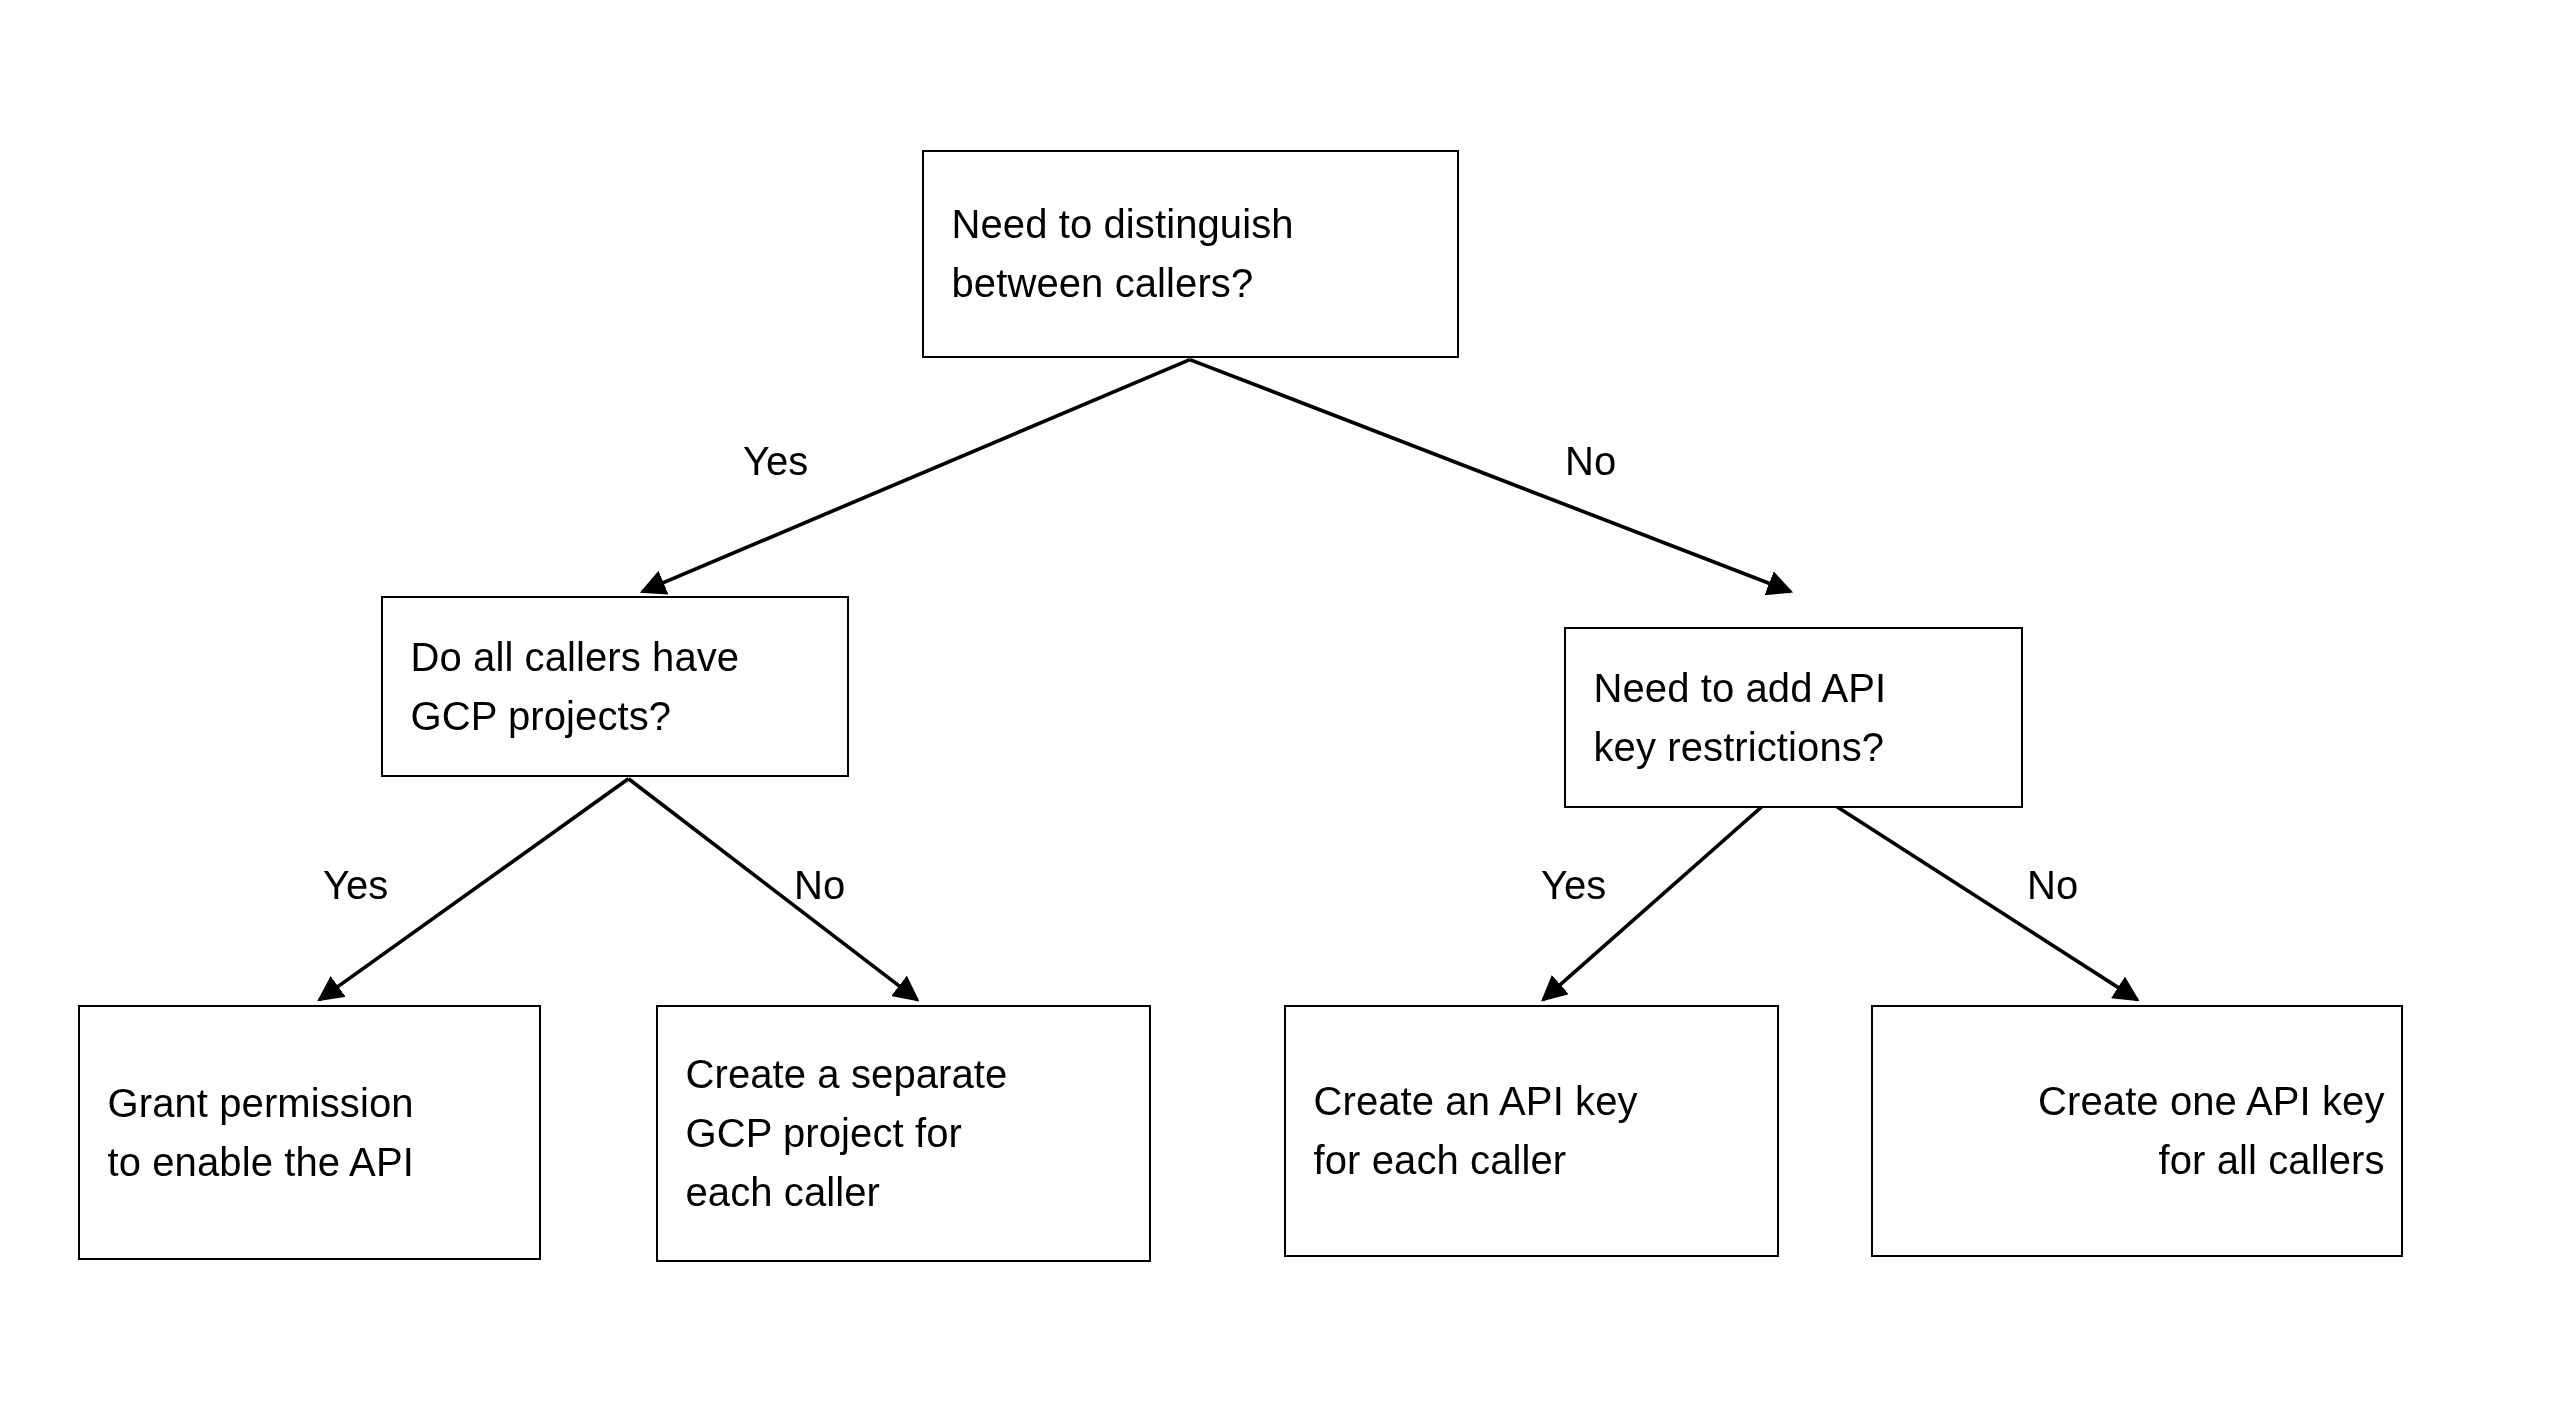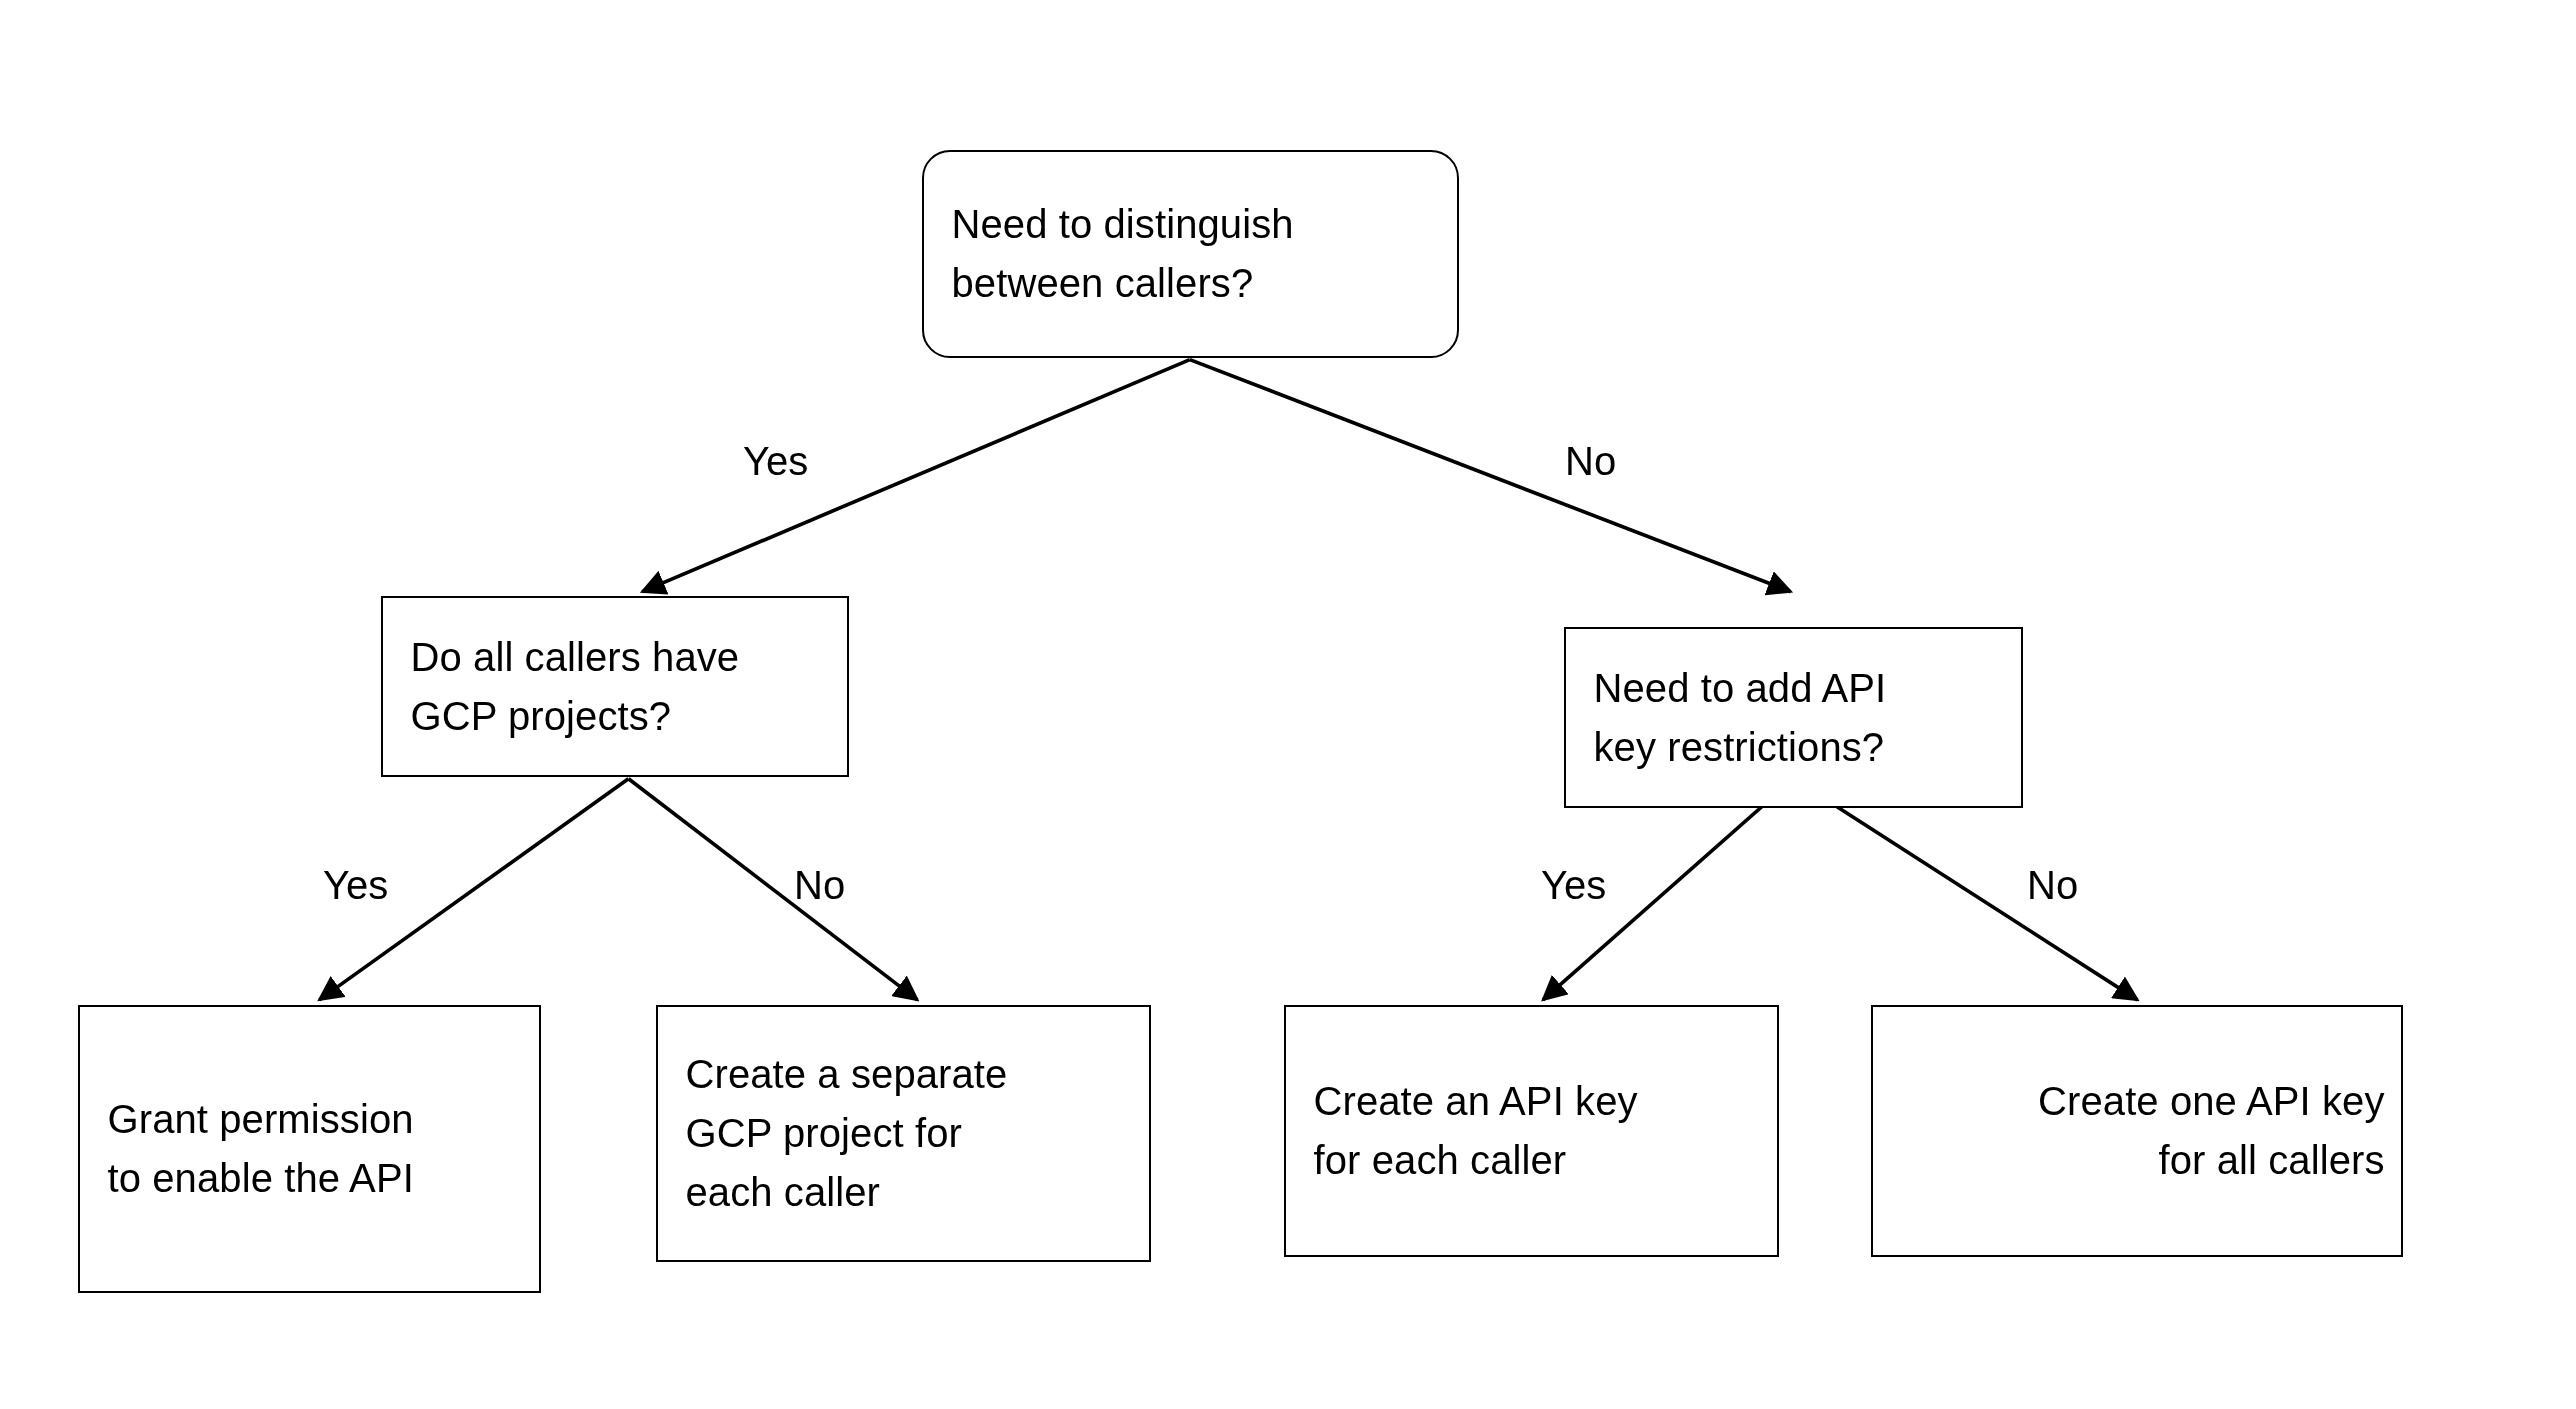--- a/index.html
+++ b/index.html
@@ -37,24 +37,24 @@
     padding-right: 16.5px;
   }
   .node .line {
     display: block;
     color: #000000;
     font-size: 40px;
     line-height: 59px;
     white-space: pre;
     letter-spacing: 0.1px;
   }
-  .node-root   { left: 922px; top: 150px;  width: 537px; height: 208px; border-radius: 28px; }
+  .node-root   { left: 922px; top: 150px;  width: 537px; height: 208px; }
   .node-mid-l  { left: 381px;  top: 596px;  width: 468px; height: 181px; }
   .node-mid-r  { left: 1564px; top: 596px;  width: 459px; height: 181px; margin-top: 31px; }
-  .node-leaf-1 { left: 78px;   top: 1005px; width: 463px; height: 288px; justify-content: center; }
+  .node-leaf-1 { left: 78px;   top: 1005px; width: 463px; height: 255px; justify-content: center; }
   .node-leaf-2 { left: 656px;  top: 1005px; width: 495px; height: 257px; }
   .node-leaf-3 { left: 1284px; top: 1005px; width: 495px; height: 252px; }
   .node-leaf-4 { left: 1871px; top: 1005px; width: 532px; height: 252px; align-items: flex-end; }
 
   .edge-label {
     position: absolute;
     color: #000000;
     font-size: 40px;
     line-height: 46px;
     white-space: pre;

